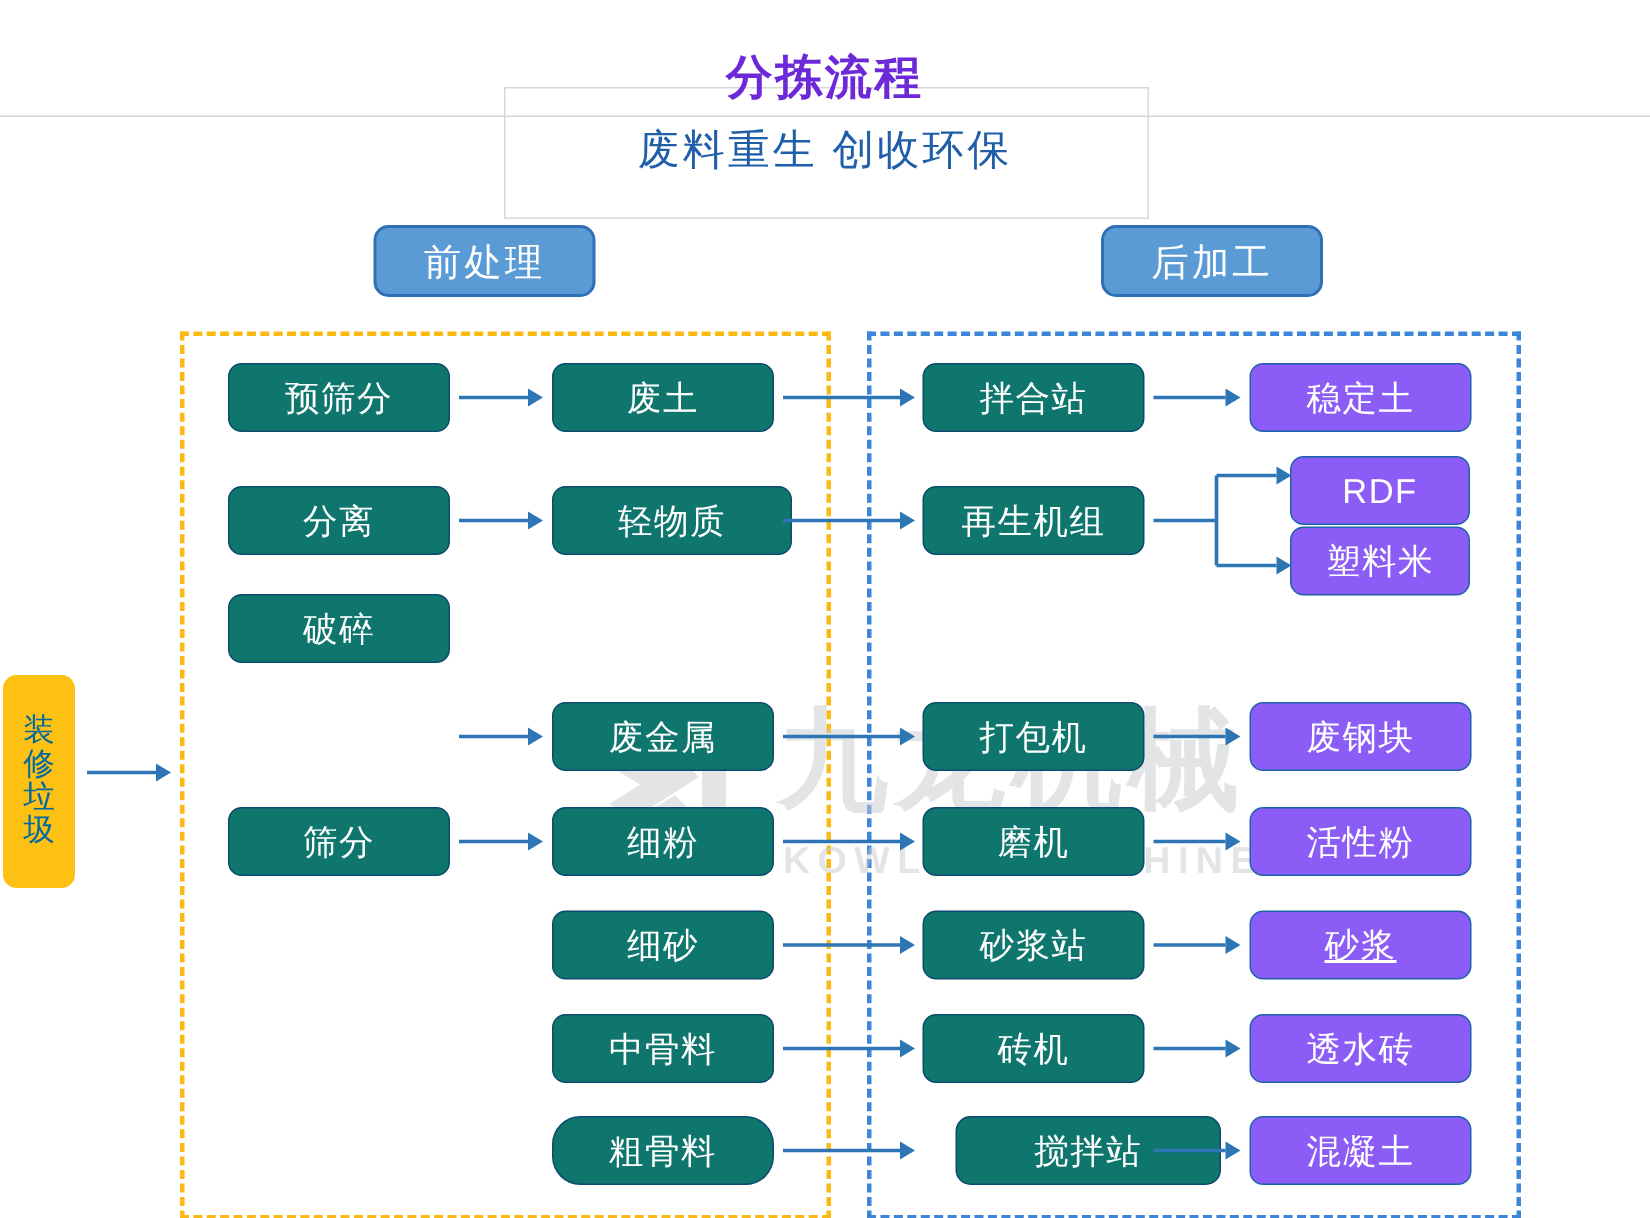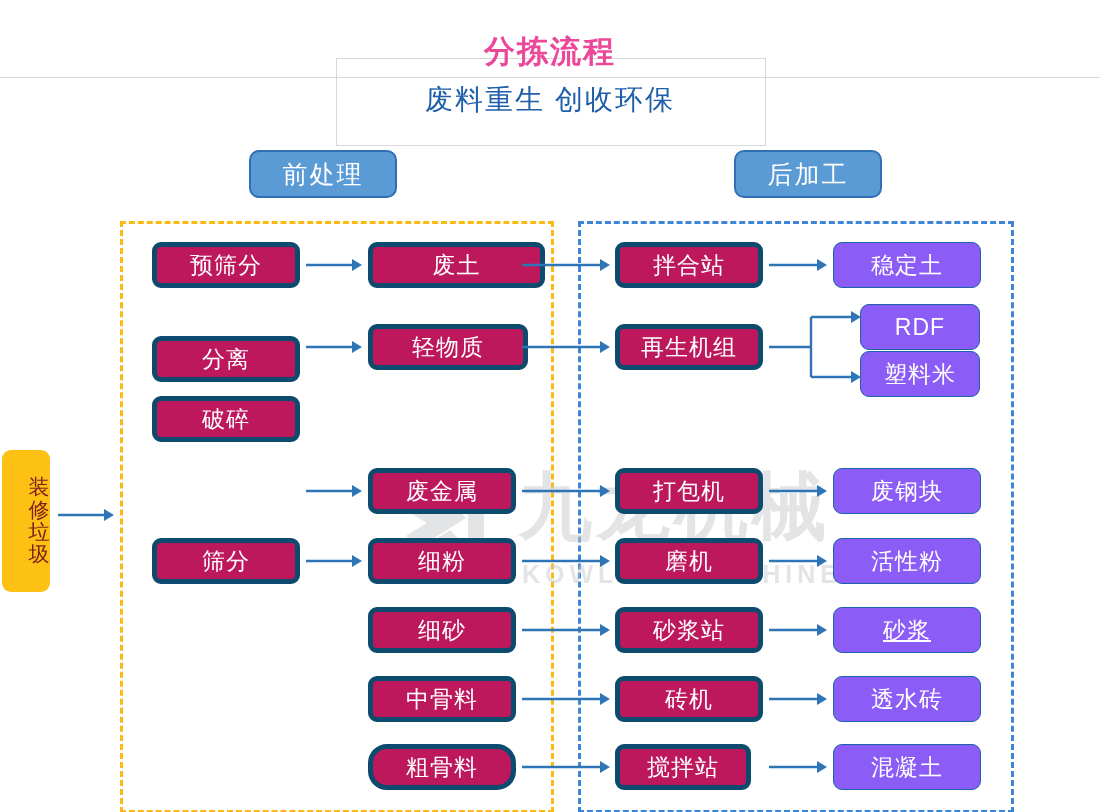--- a/index.html
+++ b/index.html
@@ -37,21 +37,21 @@
     background: transparent;
   }
   .title-main {
     position: absolute;
     left: 0;
     top: 36px;
     width: 1100px;
     text-align: center;
     font-size: 31px;
     font-weight: bold;
-    color: #ec4899;
+    color: #6d28d9;
     letter-spacing: 2px;
     line-height: 1;
     white-space: nowrap;
   }
   .title-sub {
     position: absolute;
     left: 0;
     top: 86px;
     width: 1100px;
     text-align: center;
@@ -146,43 +146,43 @@
     display: flex;
     align-items: center;
     justify-content: center;
     color: #ffffff;
     font-size: 23px;
     letter-spacing: 1px;
     box-sizing: border-box;
     white-space: nowrap;
   }
   .node.light {
-    background: #be185d;
-    border: 5px solid #0c4a6e;
+    background: #0f766e;
+    border: 1px solid #0c4a6e;
   }
   .node.dark {
     background: #8b5cf6;
     border: 1px solid #1d63ab;
   }
 
   
   .source-box {
     position: absolute;
     left: 2px;
     top: 450px;
     width: 48px;
     height: 142px;
     border-radius: 9px;
     background: #fcc113;
-    color: #7f1d1d;
+    color: #0369a1;
     font-size: 21px;
     line-height: 1.07;
     display: flex;
     align-items: center;
-    justify-content: flex-end;
+    justify-content: center;
     text-align: center;
     letter-spacing: 0px;
     box-sizing: border-box;
   }
   .source-box span {
     display: block;
     width: 22px;
     word-break: break-all;
   }
 
@@ -227,39 +227,39 @@
   </div>
 
   <div class="arrow" style="left:58px; top:505px; width:56px; height:20px;">
     <svg width="56" height="20" viewBox="0 0 56 20">
       <line x1="0" y1="10" x2="46" y2="10" stroke="#2e75b6" stroke-width="2.4"></line>
       <path d="M46 4 L56 10 L46 16 Z" fill="#2e75b6"></path>
     </svg>
   </div>
 
   <div class="node light" style="left:152px; top:242px; width:148px;">预筛分</div>
-  <div class="node light" style="left:152px; top:324px; width:148px;margin-top:12px;">分离</div>
+  <div class="node light" style="left:152px; top:324px; width:148px;">分离</div>
   <div class="node light" style="left:152px; top:396px; width:148px;">破碎</div>
   <div class="node light" style="left:152px; top:538px; width:148px;">筛分</div>
 
-  <div class="node light" style="left:368px; top:242px; width:177px;">废土</div>
+  <div class="node light" style="left:368px; top:242px; width:148px;">废土</div>
   <div class="node light" style="left:368px; top:324px; width:160px;">轻物质</div>
   <div class="node light" style="left:368px; top:468px; width:148px;">废金属</div>
   <div class="node light" style="left:368px; top:538px; width:148px;">细粉</div>
   <div class="node light" style="left:368px; top:607px; width:148px;">细砂</div>
   <div class="node light" style="left:368px; top:676px; width:148px;">中骨料</div>
   <div class="node light" style="left:368px; top:744px; width:148px;border-radius:19px;">粗骨料</div>
 
   <div class="node light" style="left:615px; top:242px; width:148px;">拌合站</div>
   <div class="node light" style="left:615px; top:324px; width:148px;">再生机组</div>
   <div class="node light" style="left:615px; top:468px; width:148px;">打包机</div>
   <div class="node light" style="left:615px; top:538px; width:148px;">磨机</div>
   <div class="node light" style="left:615px; top:607px; width:148px;">砂浆站</div>
   <div class="node light" style="left:615px; top:676px; width:148px;">砖机</div>
-  <div class="node light" style="left:615px; top:744px; width:136px;">搅拌站</div>
+  <div class="node light" style="left:637px; top:744px; width:177px;border-radius:10px;">搅拌站</div>
 
   <div class="node dark" style="left:833px; top:242px; width:148px;">稳定土</div>
   <div class="node dark" style="left:860px; top:304px; width:120px;text-align:center;">RDF</div>
   <div class="node dark" style="left:860px; top:351px; width:120px;">塑料米</div>
   <div class="node dark" style="left:833px; top:468px; width:148px;">废钢块</div>
   <div class="node dark" style="left:833px; top:538px; width:148px;">活性粉</div>
   <div class="node dark" style="left:833px; top:607px; width:148px;text-decoration:underline;">砂浆</div>
   <div class="node dark" style="left:833px; top:676px; width:148px;">透水砖</div>
   <div class="node dark" style="left:833px; top:744px; width:148px;">混凝土</div>
 

